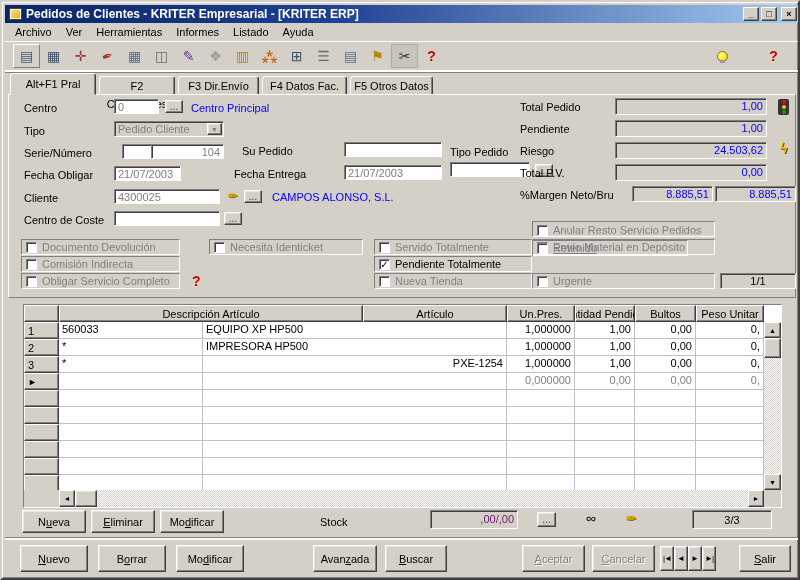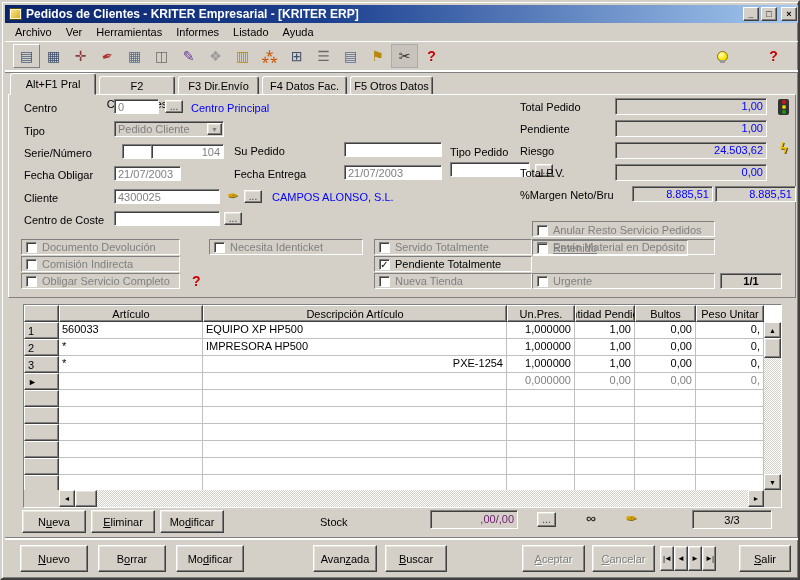--- a/index.html
+++ b/index.html
@@ -151,21 +151,21 @@
 
   <div class="abs lbl" style="left:22px;top:123px;">Tipo</div>
   <div class="abs fld ro grey" style="left:112px;top:119px;width:110px;height:16px;">
     <span>Pedido Cliente</span>
     <span class="btn combo-arrow">▼</span>
   </div>
 
   <div class="abs lbl" style="left:22px;top:145px;">Serie/Número</div>
   <div class="abs fld ro" style="left:120px;top:142px;width:30px;height:15px;padding-left:45px;">PC</div>
   <div class="abs fld ro num" style="left:149px;top:142px;width:73px;height:15px;">104</div>
-  <div class="abs lbl" style="left:232px;top:143px;">Su Pedido</div>
+  <div class="abs lbl" style="left:240px;top:143px;">Su Pedido</div>
   <div class="abs fld" style="left:342px;top:140px;width:98px;height:15px;"></div>
   <div class="abs lbl" style="left:448px;top:144px;">Tipo Pedido</div>
 
   <div class="abs lbl" style="left:22px;top:167px;">Fecha Obligar</div>
   <div class="abs fld ro" style="left:112px;top:164px;width:67px;height:15px;">21/07/2003</div>
   <div class="abs lbl" style="left:232px;top:166px;">Fecha Entrega</div>
   <div class="abs fld ro" style="left:342px;top:163px;width:98px;height:15px;">21/07/2003</div>
   <div class="abs fld" style="left:448px;top:160px;width:80px;height:15px;"></div>
   <div class="abs btn ell" style="left:533px;top:162px;width:18px;height:13px;">...</div>
 
@@ -235,28 +235,28 @@
       <span>Envío Material en Depósito</span>
     </div>
   <div class="abs chk" style="left:530px;top:238px;width:156px;text-decoration:underline;">
       <span class="box"></span>
       <span>Retenido</span>
     </div>
   <div class="abs chk" style="left:530px;top:271px;width:183px;">
       <span class="box"></span>
       <span>Urgente</span>
     </div>
-  <div class="abs counterbox" style="left:718px;top:271px;width:62px;height:16px;font-weight:bold;">1/1</div>
+  <div class="abs counterbox" style="left:718px;top:271px;width:76px;height:16px;">1/1</div>
 
   <div class="abs gridwrap">
 
     <div class="grow" style="top:0;">
       <div class="gcell hd" style="width:35px;"></div>
+      <div class="gcell hd" style="width:304px;">Descripción Artículo</div>
       <div class="gcell hd" style="width:144px;">Artículo</div>
-      <div class="gcell hd" style="width:304px;">Descripción Artículo</div>
       <div class="gcell hd" style="width:68px;">Un.Pres.</div>
       <div class="gcell hd" style="width:60px;">ntidad Pendie</div>
       <div class="gcell hd" style="width:61px;">Bultos</div>
       <div class="gcell hd" style="width:68px;">Peso Unitar</div>
     </div>
 
     <div class="grow" style="top:17px;">
       <div class="gcell rh" style="width:35px;">1</div>
       <div class="gcell" style="width:144px;">560033</div>
       <div class="gcell" style="width:304px;">EQUIPO XP HP500</div>

